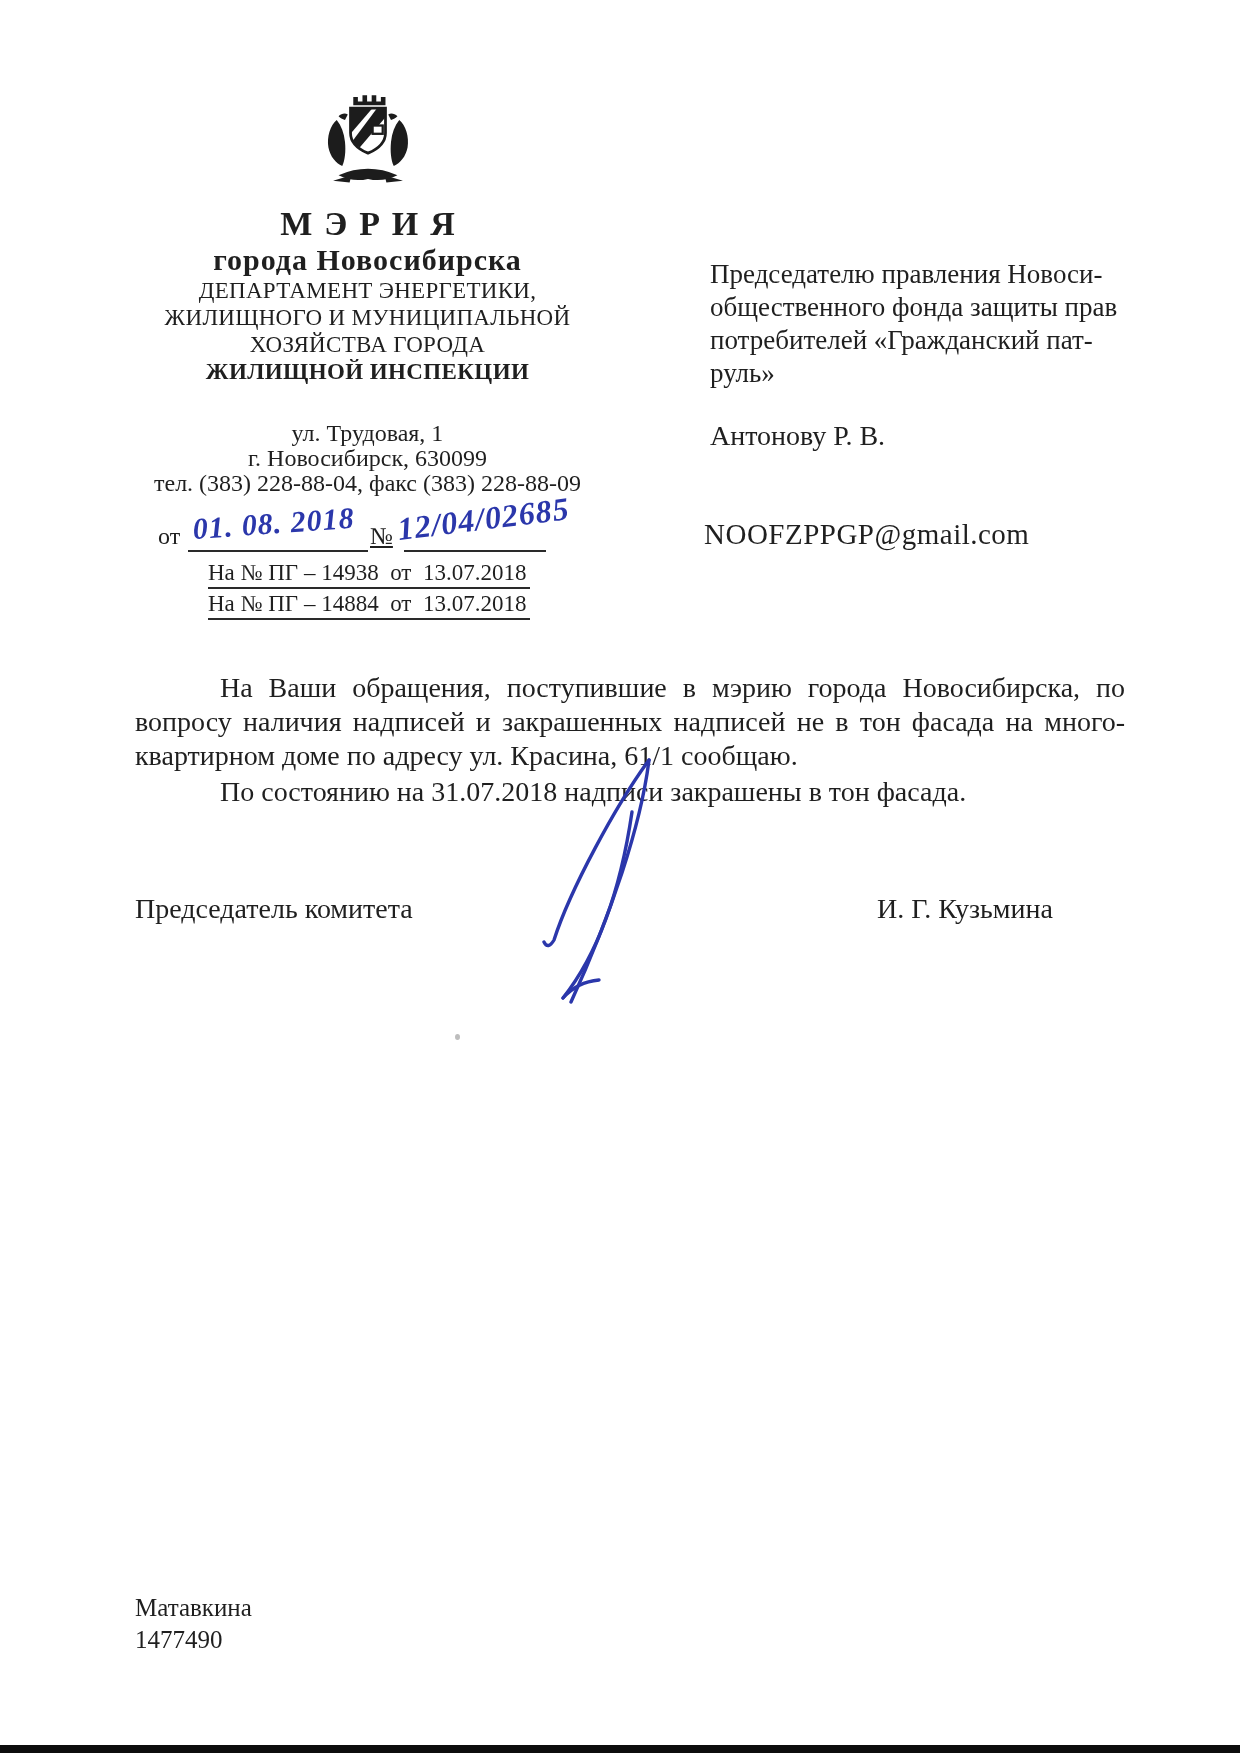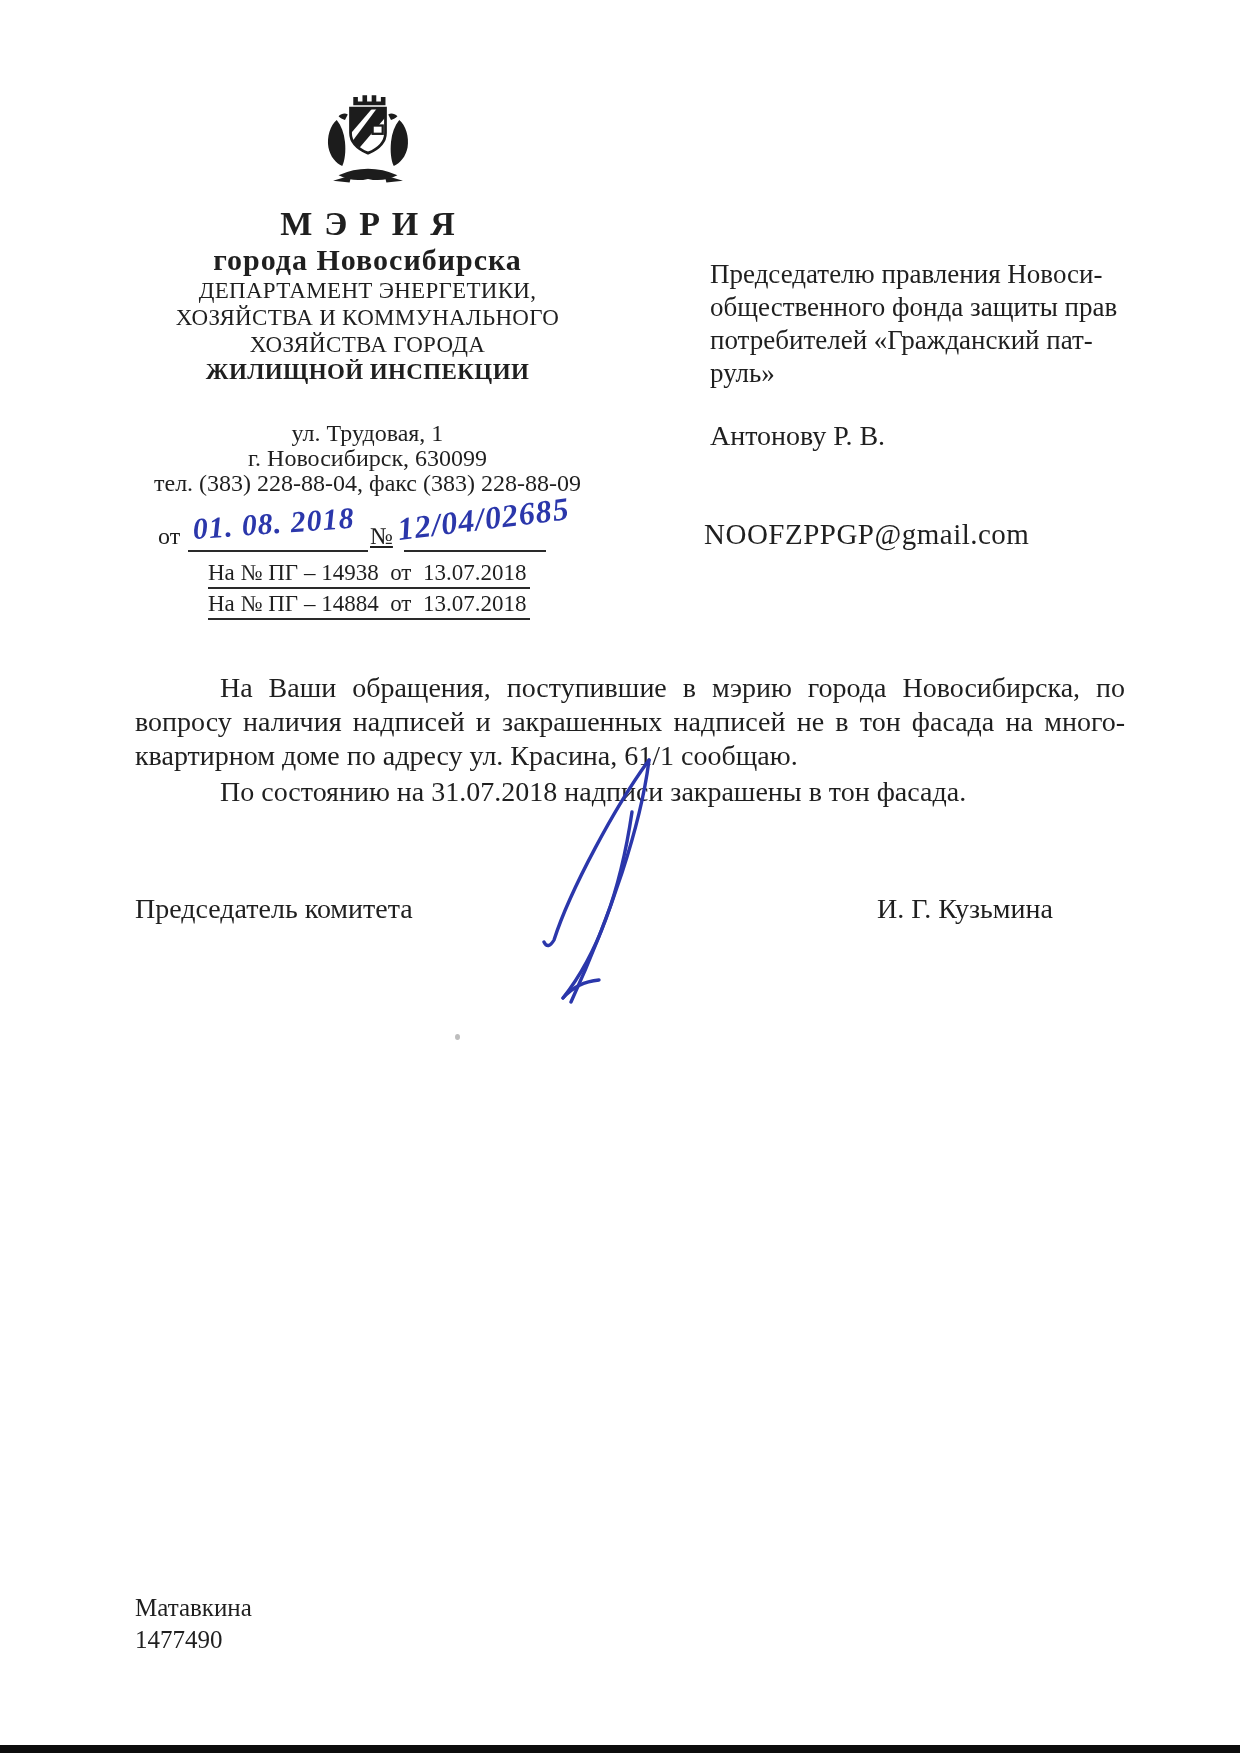--- a/index.html
+++ b/index.html
@@ -80,21 +80,21 @@
       <path d="M60 15 h9 v10 l-28 33 q-5 -3 -8 -7 z" fill="#1c1c1c"></path>
       <rect x="55" y="34" width="11" height="9" fill="#ffffff" stroke="#1c1c1c" stroke-width="2.5"></rect>
     </svg>
   </div>
 
   <div class="abs letterhead">
     <div class="org-title">МЭРИЯ</div>
     <div class="org-subtitle">города Новосибирска</div>
     <div class="dept-block">
       <div class="dept-line">ДЕПАРТАМЕНТ ЭНЕРГЕТИКИ,</div>
-      <div class="dept-line">ХОЗЯЙСТВА И КОММУНАЛЬНОГО</div>
+      <div class="dept-line">ЖИЛИЩНОГО И МУНИЦИПАЛЬНОЙ</div>
       <div class="dept-line">ХОЗЯЙСТВА ГОРОДА</div>
     </div>
     <div>
       <div class="committee-line">ЖИЛИЩНОЙ ИНСПЕКЦИИ</div>
     </div>
     <div class="addr-block">
       <div class="addr-line">ул. Трудовая, 1</div>
       <div class="addr-line">г. Новосибирск, 630099</div>
       <div class="addr-line">тел. (383) 228-88-04, факс (383) 228-88-09</div>
     </div>

